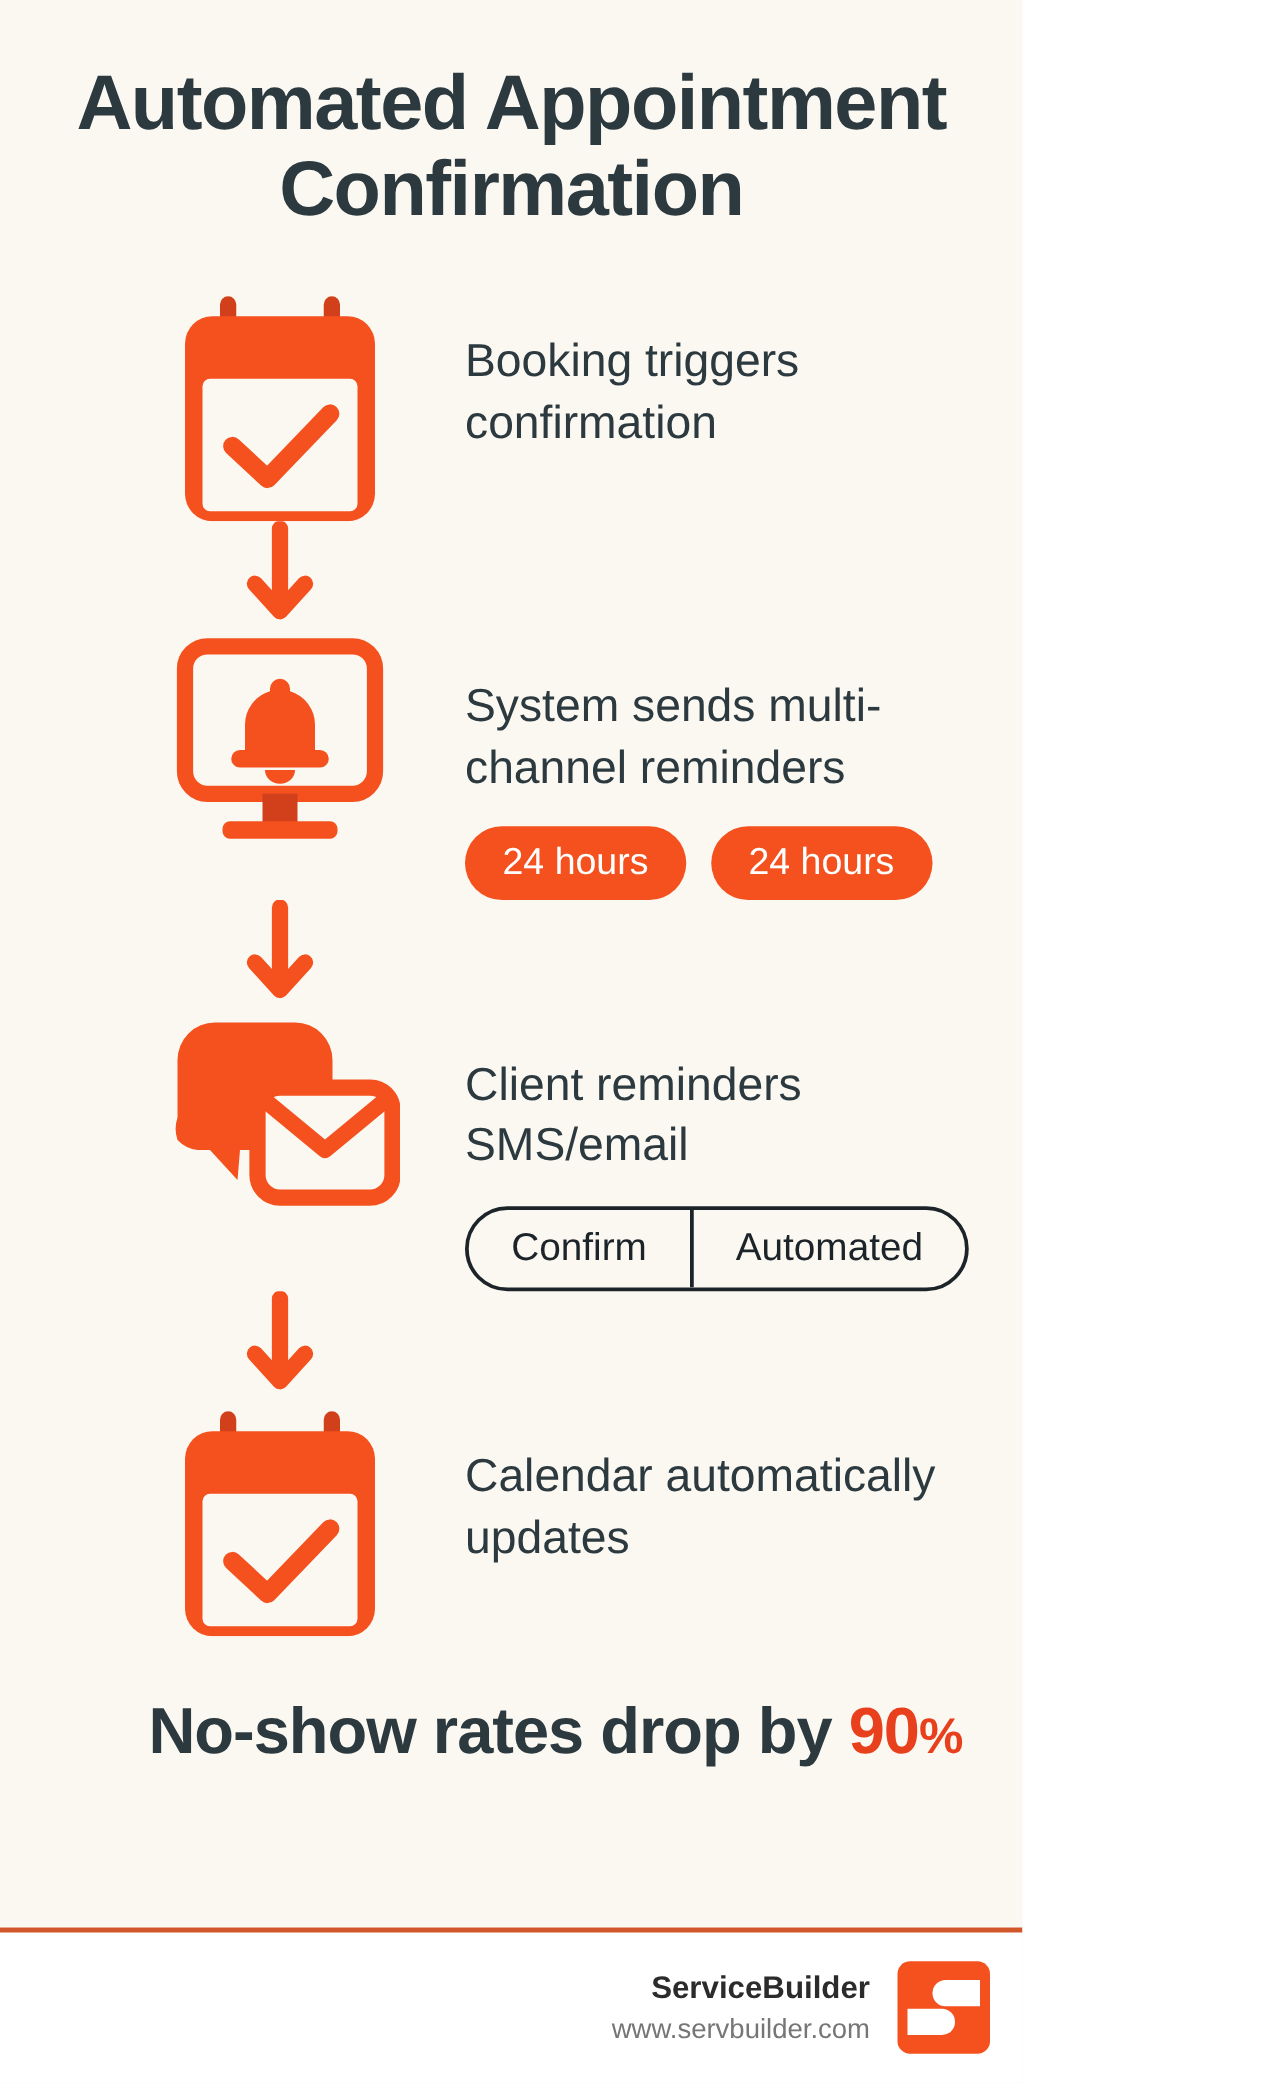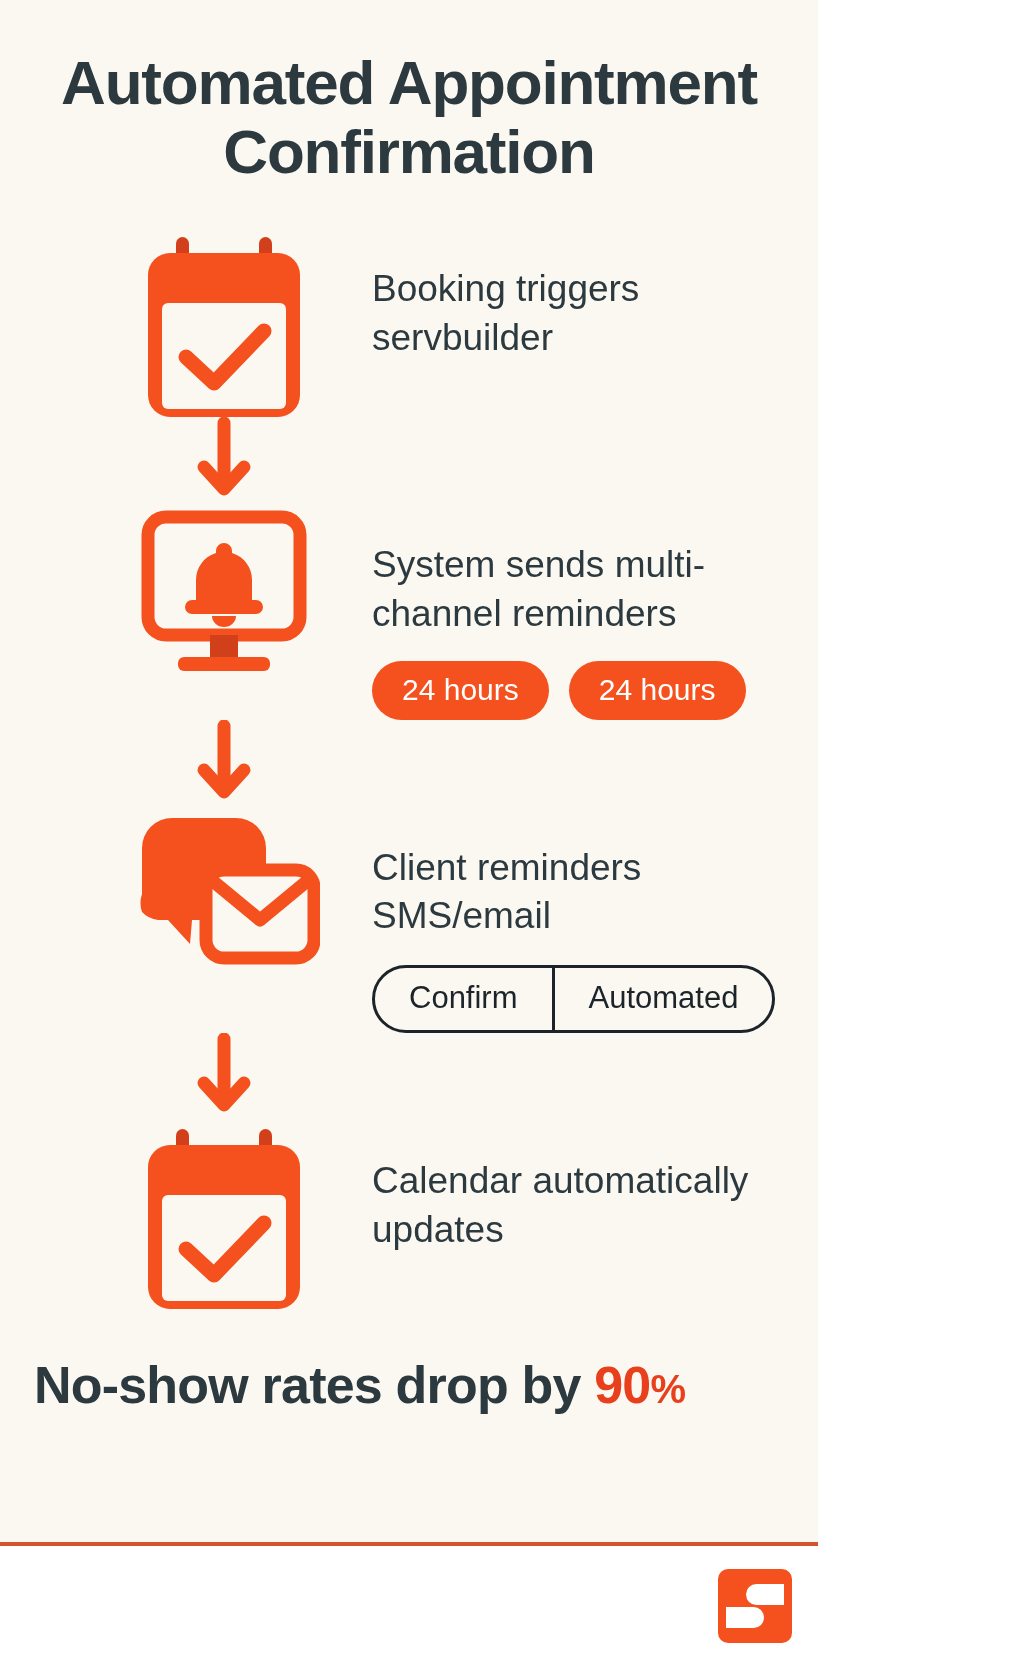--- a/index.html
+++ b/index.html
@@ -119,26 +119,26 @@
   .btn-divider {
     width: 3px;
     background: #1C2429;
     padding: 0 !important;
     align-self: stretch;
   }
 
   
   .stat {
     margin-top: 46px;
-    text-align: left;
+    text-align: right;
     font-size: 52px;
     font-weight: 700;
     color: #2C3A40;
     letter-spacing: -0.8px;
-    padding: 0 34px;
+    padding: 0 48px;
   }
   .stat .num { color: #E8401C; }
   .stat .pct { color: #E8401C; font-size: 40px; }
 
   
   .footer {
     position: absolute;
     left: 0; right: 0; bottom: 0;
     height: 124px;
     background: #FFFFFF;
@@ -196,21 +196,21 @@
           <svg width="192" height="186" viewBox="0 0 192 186">
             <rect x="48" y="6" width="13" height="48" rx="6.5" fill="#D1401A"></rect>
             <rect x="131" y="6" width="13" height="48" rx="6.5" fill="#D1401A"></rect>
             <rect x="20" y="22" width="152" height="164" rx="22" fill="#F4511E"></rect>
             <rect x="34" y="72" width="124" height="106" rx="6" fill="#FBF8F2"></rect>
             <path d="M58 126 L86 152 L136 100" fill="none" stroke="#F4511E" stroke-width="15" stroke-linecap="round" stroke-linejoin="round"></path>
           </svg>
         </span>
       </div>
       <div class="text-col">
-        <div class="step-text">Booking triggers servbuilder</div>
+        <div class="step-text">Booking triggers confirmation</div>
       </div>
     </div>
 
     <div class="arrow-wrap">
       <div class="arrow">
         <svg width="56" height="86" viewBox="0 0 56 86">
           <path d="M28 6 L28 60" stroke="#F4511E" stroke-width="13" stroke-linecap="round"></path>
           <path d="M8 50 L28 72 L48 50" fill="none" stroke="#F4511E" stroke-width="13" stroke-linecap="round" stroke-linejoin="round"></path>
         </svg>
       </div>
@@ -292,19 +292,23 @@
       </div>
     </div>
 
   </div>
 
   <div class="stat">
     <span>No-show rates drop by </span><span class="num">90</span><span class="pct">%</span>
   </div>
 
   <div class="footer">
+    <div class="footer-text">
+      <div class="brand">ServiceBuilder</div>
+      <div class="brand-url">www.servbuilder.com</div>
+    </div>
     <div class="logo">
       <div class="bar top"></div>
       <div class="bar bot"></div>
     </div>
   </div>
 
 </div>
 
 </body></html>

